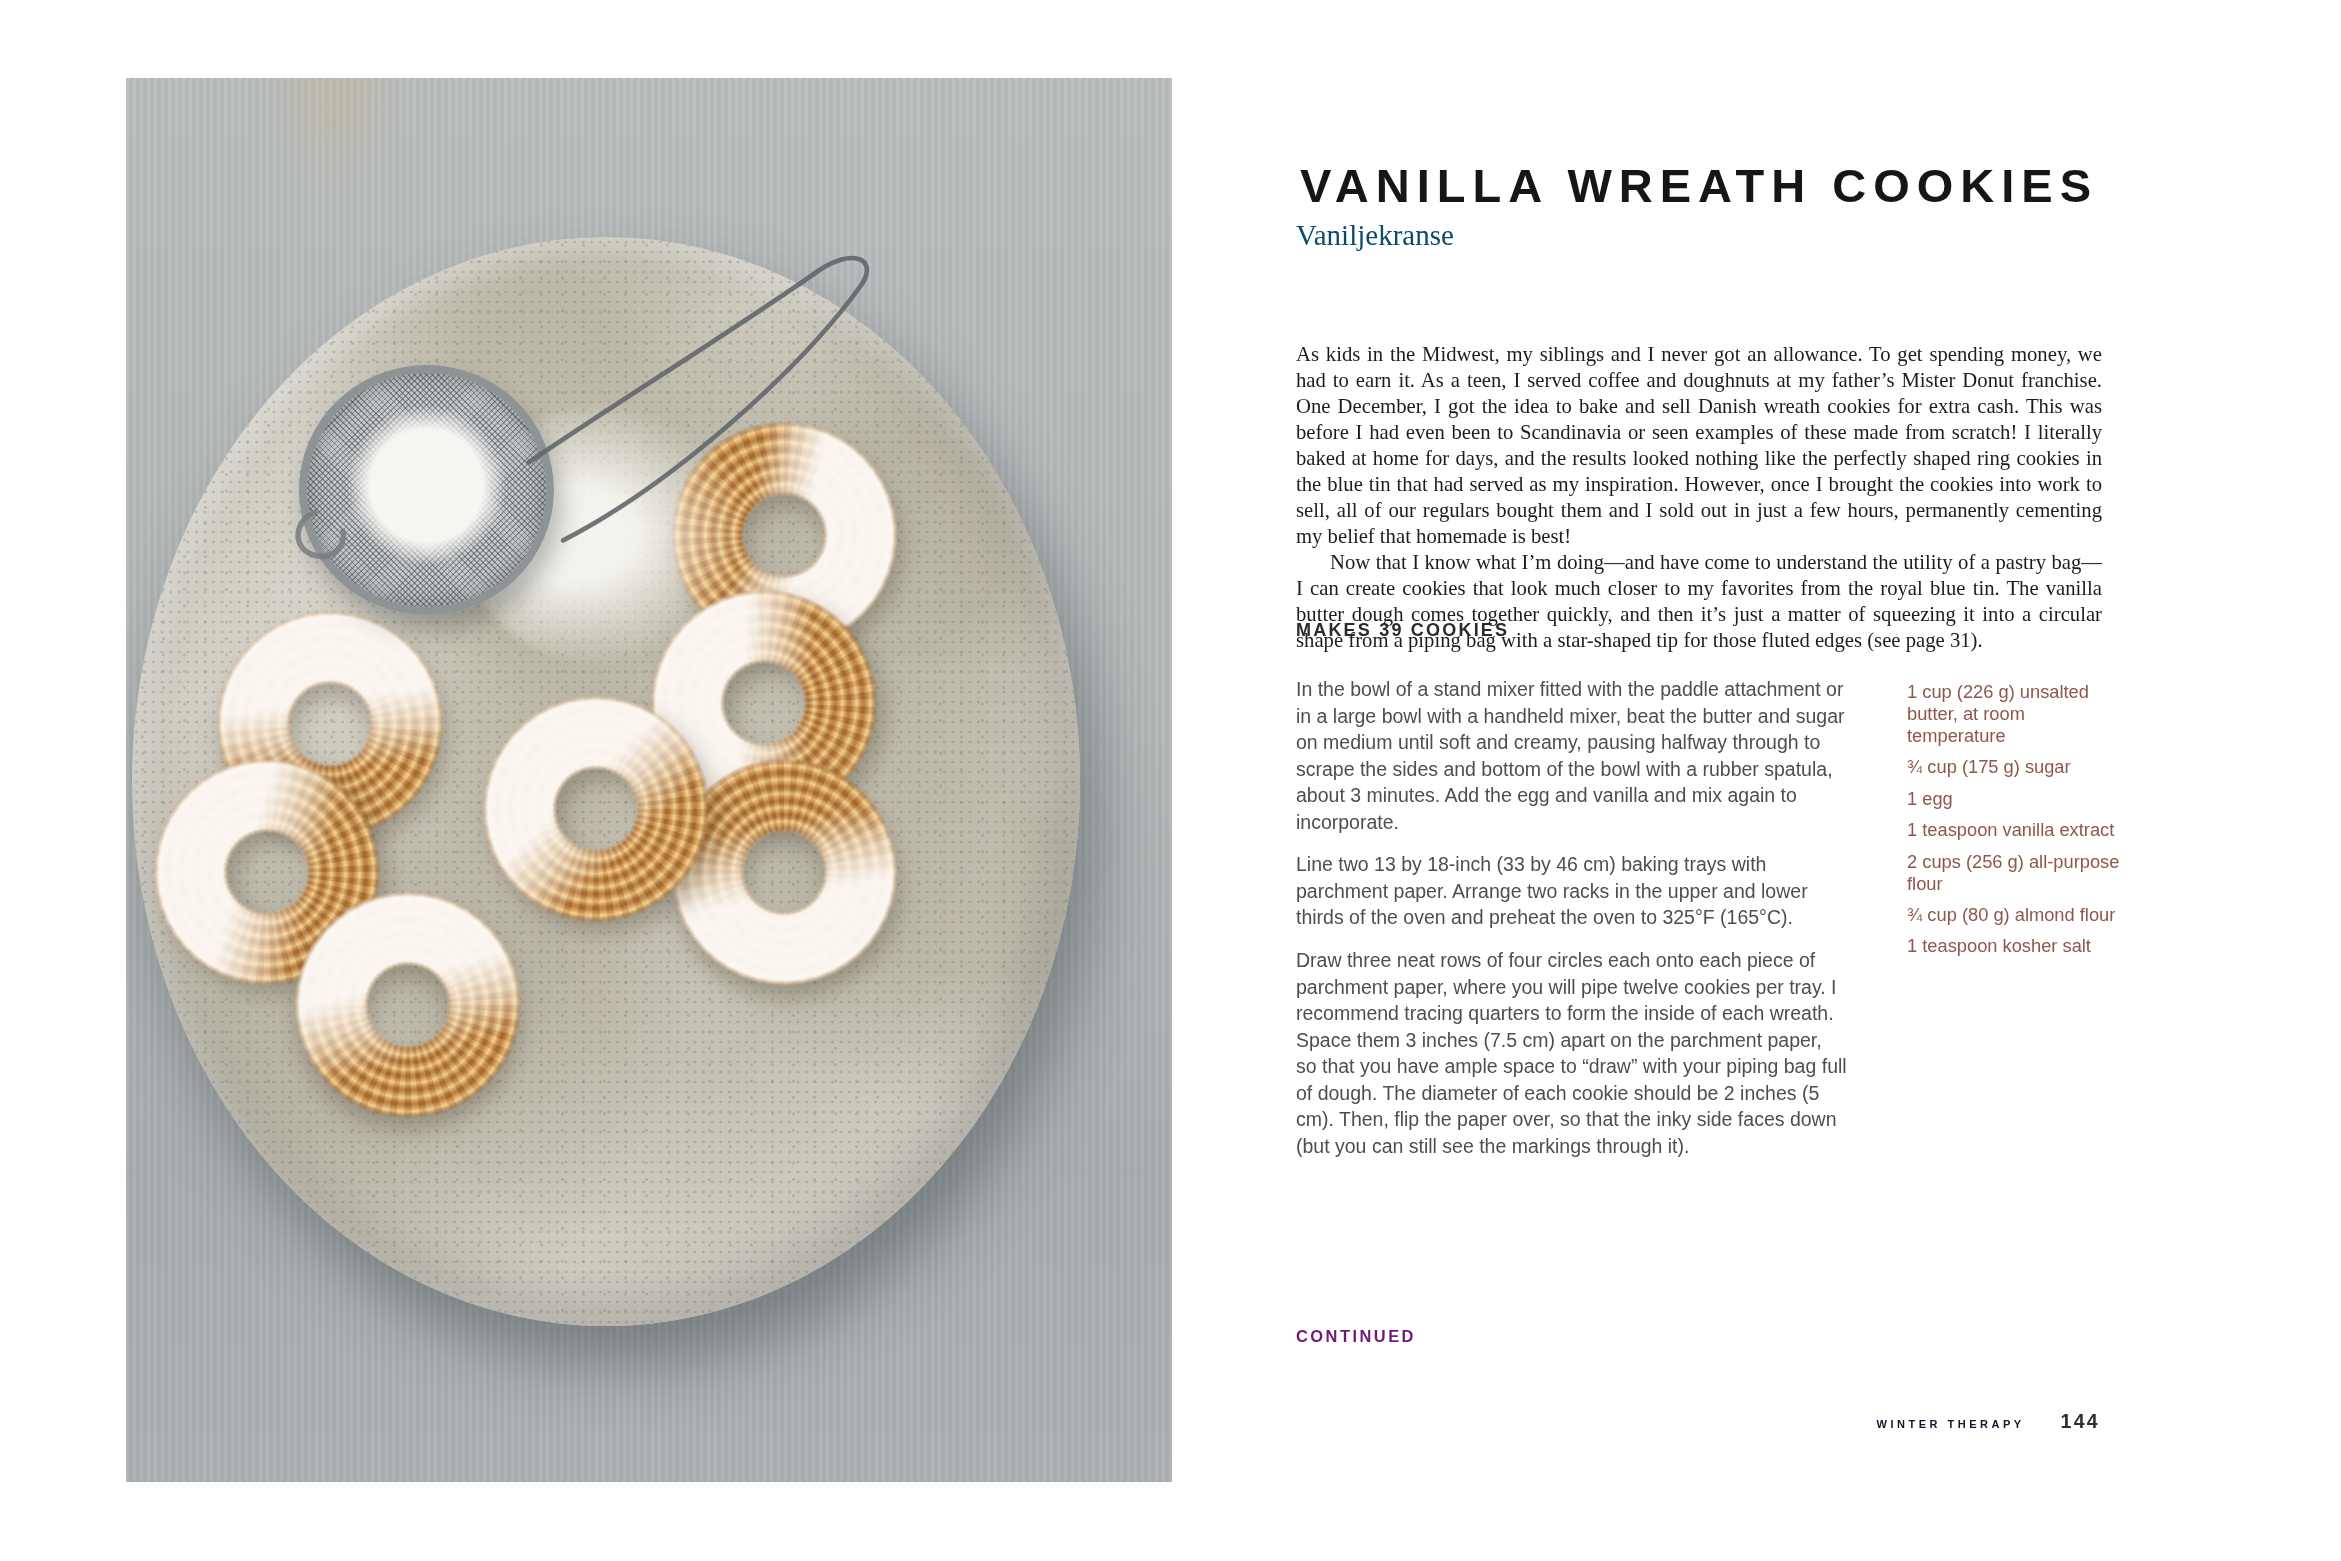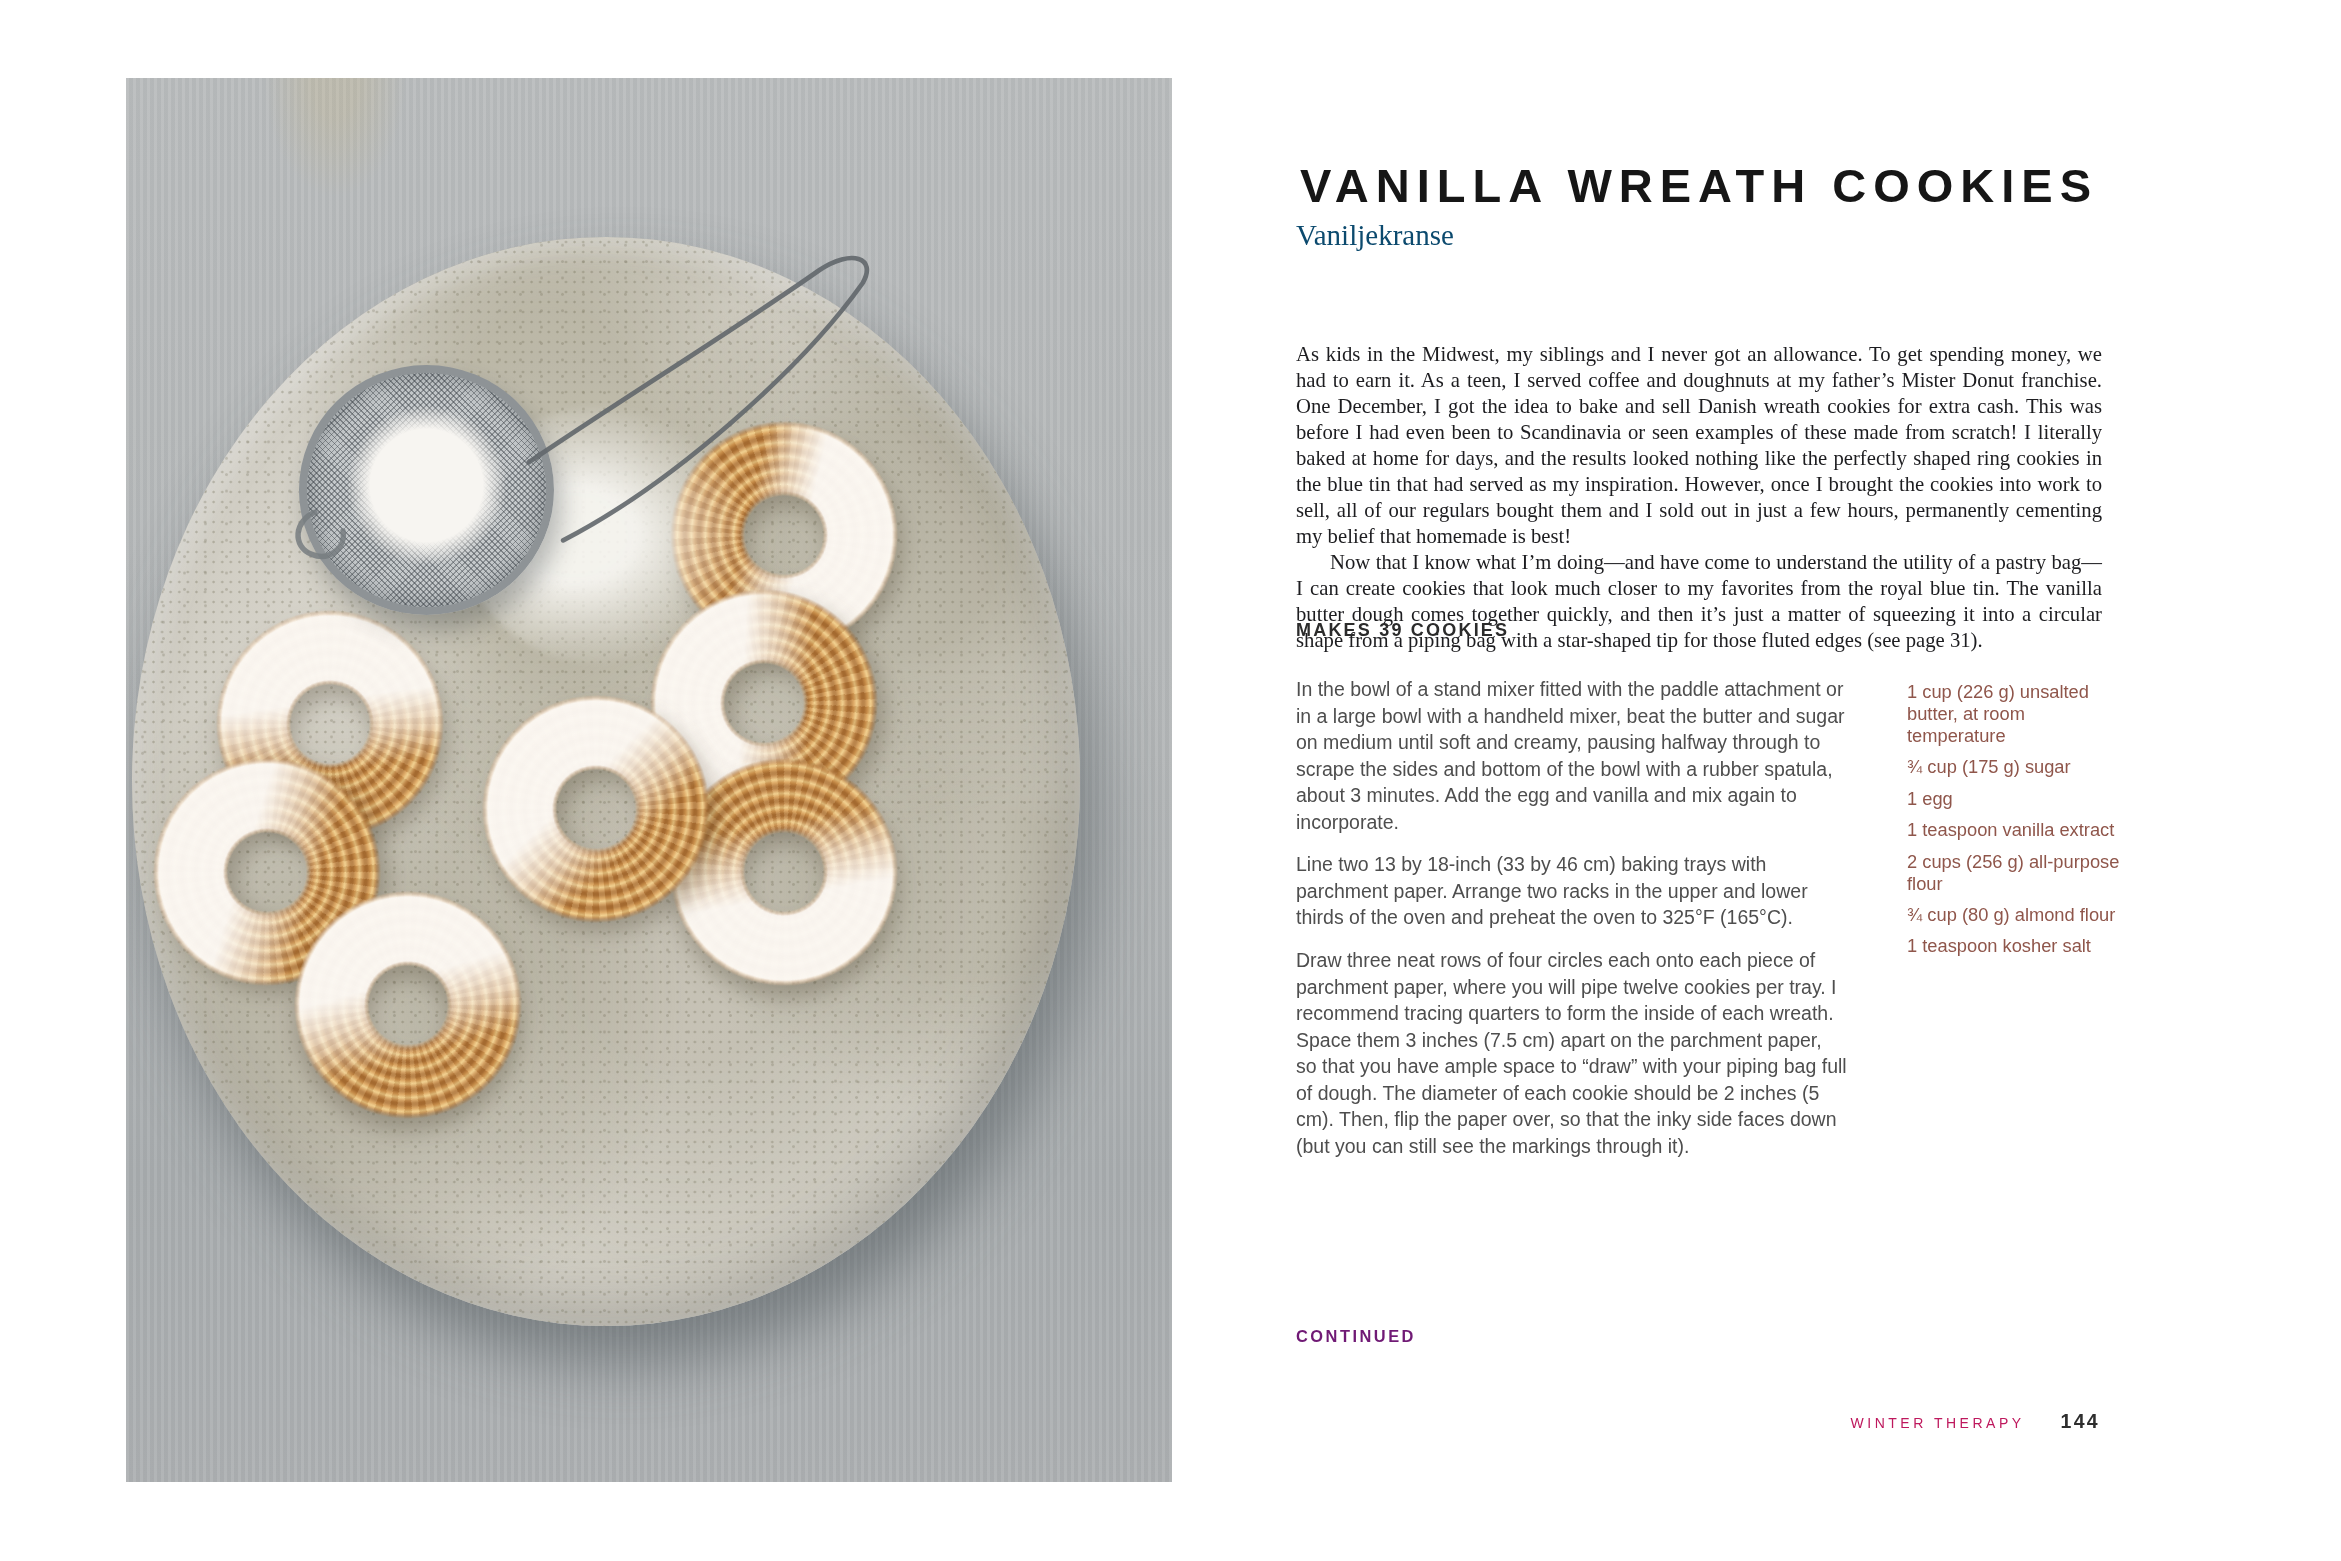--- a/index.html
+++ b/index.html
@@ -110,21 +110,21 @@
   }
   .ingredients{
     position:absolute;left:1907px;top:681px;width:220px;
     list-style:none;margin:0;padding:0;
     font-size:18.3px;line-height:22px;color:#8f564b;
   }
   .ingredients li{margin:0 0 9.4px 0;}
   .footer{
     position:absolute;top:1410px;right:242px;display:flex;align-items:baseline;gap:36px;
   }
-  .footer-section{font-size:14px;font-weight:400;letter-spacing:3.5px;color:#be185d;}
+  .footer-section{font-size:11px;font-weight:700;letter-spacing:3.5px;color:#0f172a;}
   .footer-page{font-size:19.5px;font-weight:700;letter-spacing:2.3px;color:#2e2e2e;}
 </style>
 </head>
 <body>
 
 <div class="photo">
   <div class="plate"></div>
 
   <div class="cookie" style="left:541px;top:343px;--sa:95deg;--rot:8deg">
       <div class="dough"></div>

